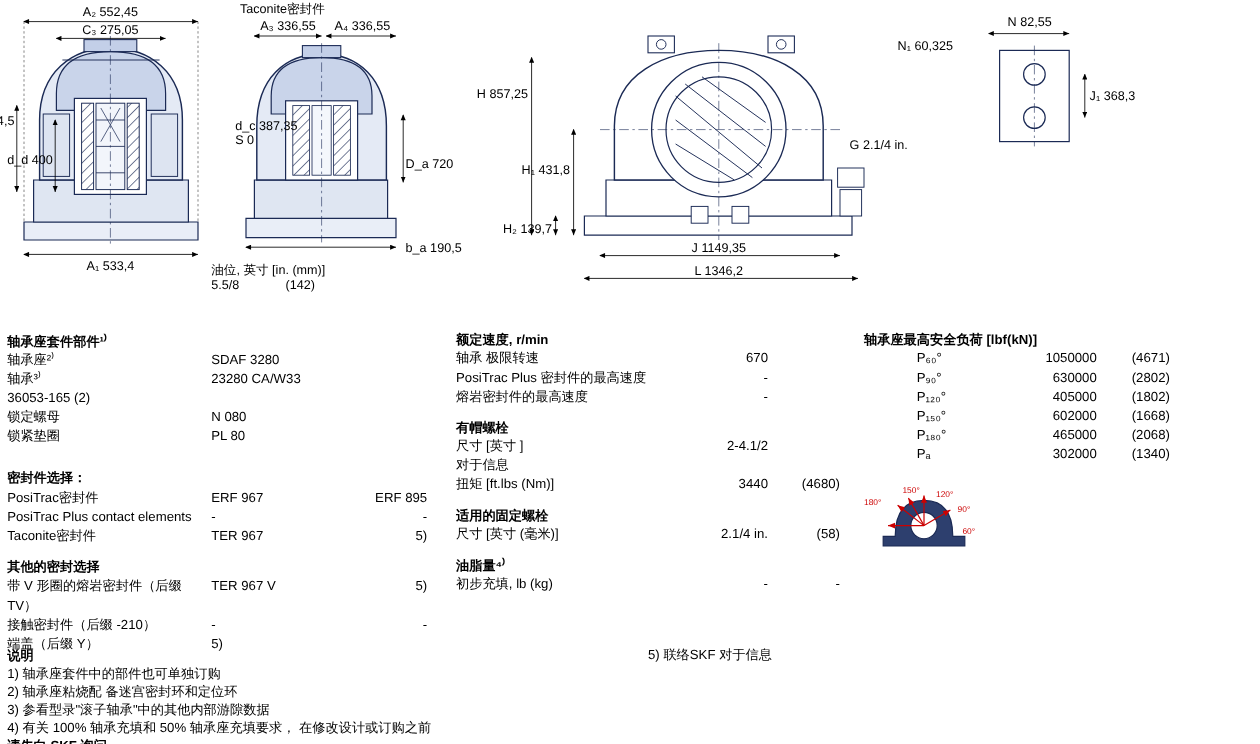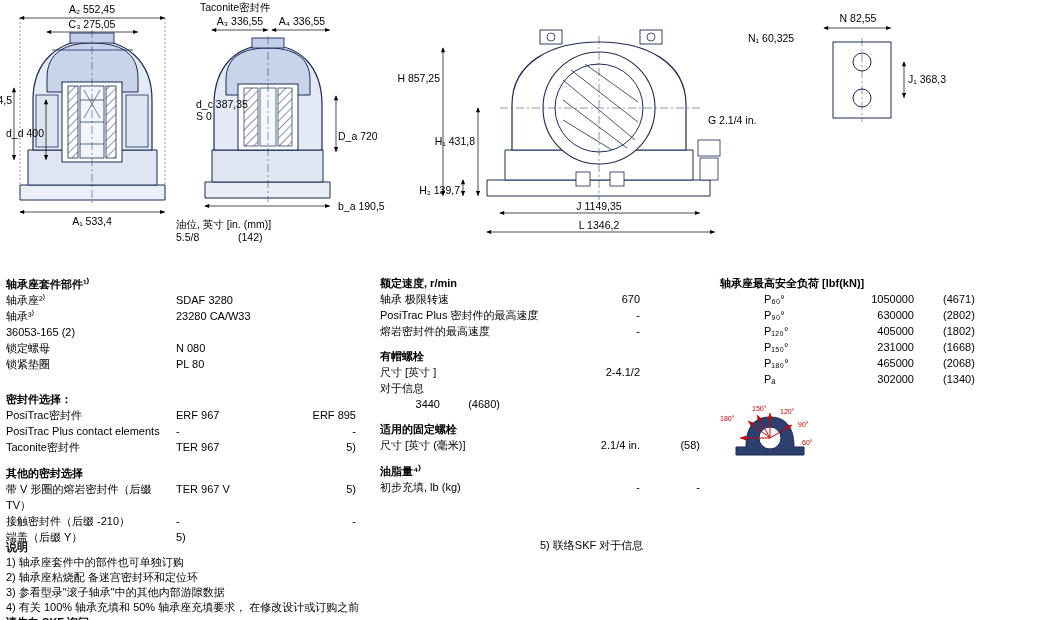--- a/index.html
+++ b/index.html
@@ -260,20 +260,21 @@
     <span class="c1">尺寸 [英寸 ]</span>
     <span class="c2">2-4.1/2</span>
     <span class="c3"></span>
   </div>
   <div class="r">
     <span class="c1">对于信息</span>
     <span class="c2"></span>
     <span class="c3"></span>
   </div>
   <div class="r">
+    <span class="c1">扭矩 [ft.lbs (Nm)]</span>
     <span class="c2">3440</span>
     <span class="c3">(4680)</span>
   </div>
 
   <div class="hdr" style="margin-top:10px;font-family:Liberation Serif, serif;">适用的固定螺栓</div>
   <div class="r">
     <span class="c1">尺寸 [英寸 (毫米)]</span>
     <span class="c2">2.1/4 in.</span>
     <span class="c3">(58)</span>
   </div>
@@ -298,21 +299,21 @@
     <span class="c2">630000</span>
     <span class="c3">(2802)</span>
   </div>
   <div class="r">
     <span class="c1">P₁₂₀°</span>
     <span class="c2">405000</span>
     <span class="c3">(1802)</span>
   </div>
   <div class="r">
     <span class="c1">P₁₅₀°</span>
-    <span class="c2">231000</span>
+    <span class="c2">602000</span>
     <span class="c3">(1668)</span>
   </div>
   <div class="r">
     <span class="c1">P₁₈₀°</span>
     <span class="c2">465000</span>
     <span class="c3">(2068)</span>
   </div>
   <div class="r">
     <span class="c1">Pₐ</span>
     <span class="c2">302000</span>

